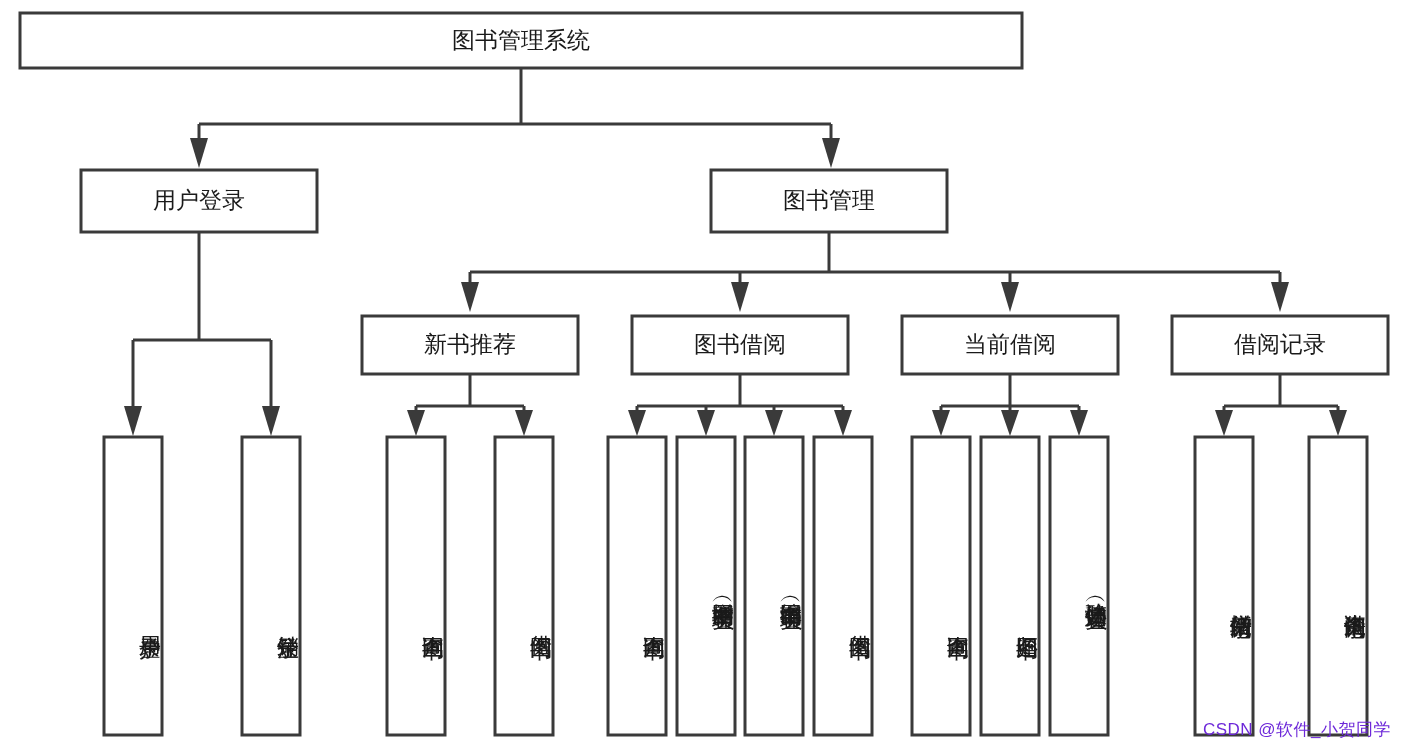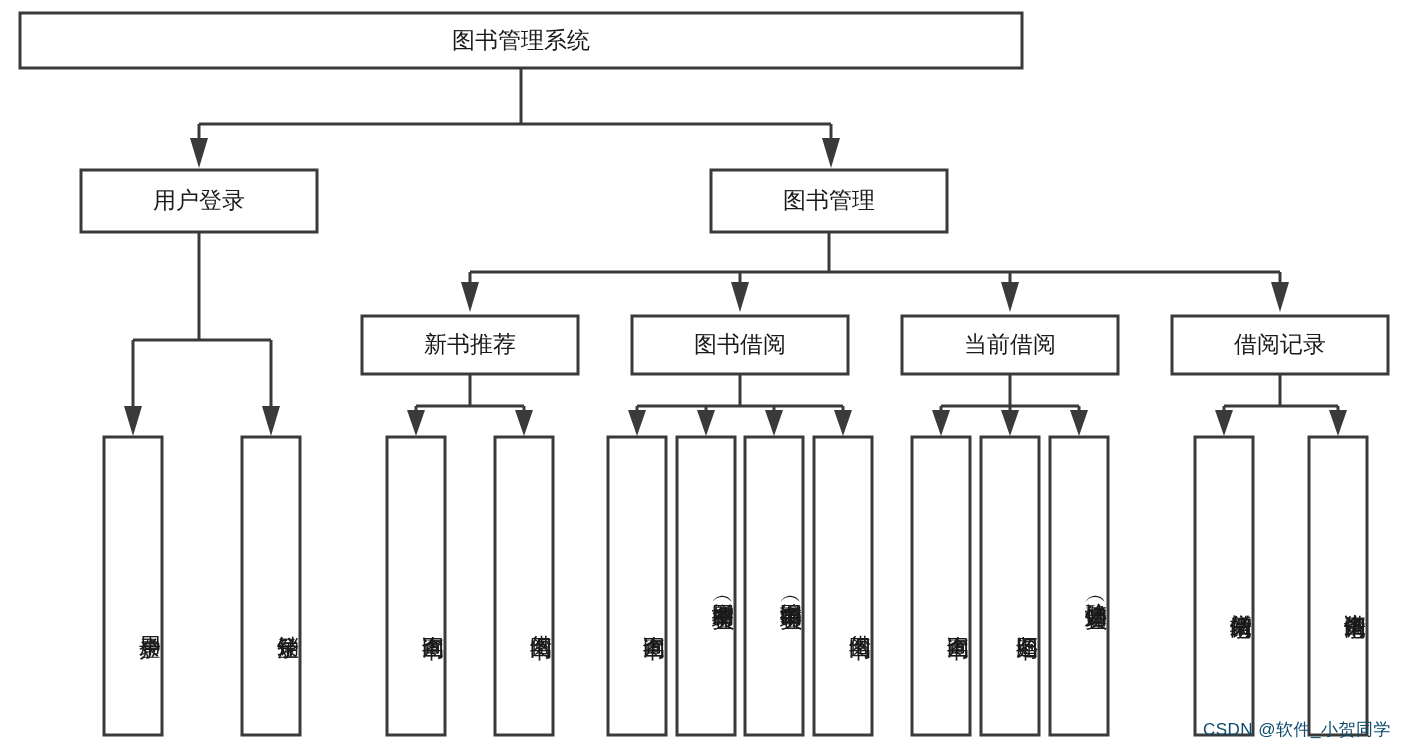--- a/index.html
+++ b/index.html
@@ -71,21 +71,21 @@
     justify-content: center;
     white-space: nowrap;
     pointer-events: none;
   }
   .watermark {
     position: absolute;
     right: 14px;
     bottom: 6px;
     font-family: "Liberation Sans", "DejaVu Sans", sans-serif;
     font-size: 17px;
-    color: #0c4a6e;
+    color: #6d28d9;
     letter-spacing: 0.5px;
     white-space: nowrap;
   }
 </style>
 </head>
 <body>
 
 <div id="diagram-root">
 
   <svg class="diagram-canvas" viewBox="0 0 1405 747" xmlns="http://www.w3.org/2000/svg">

